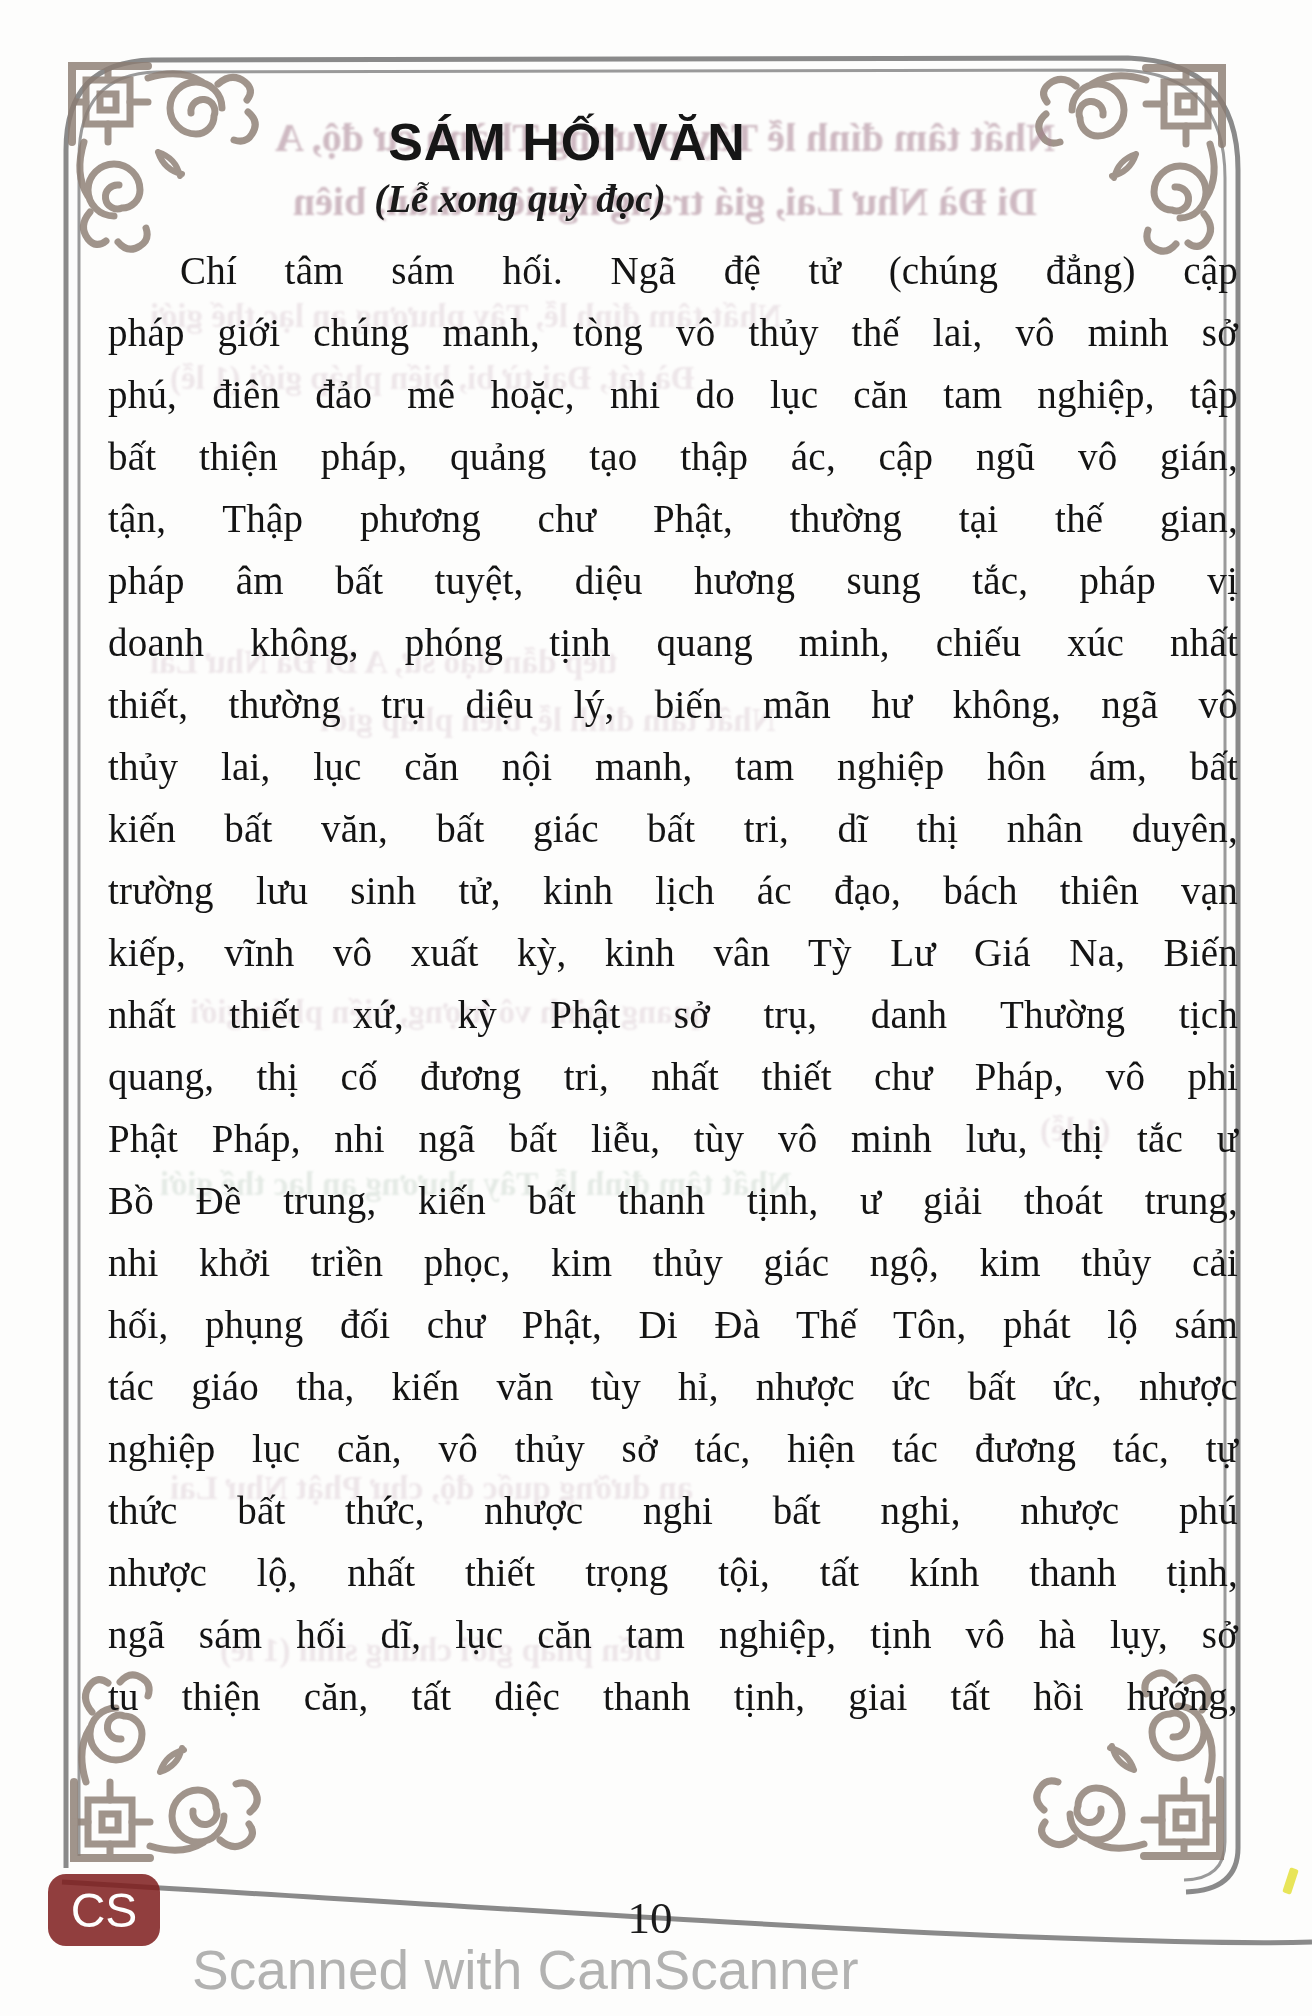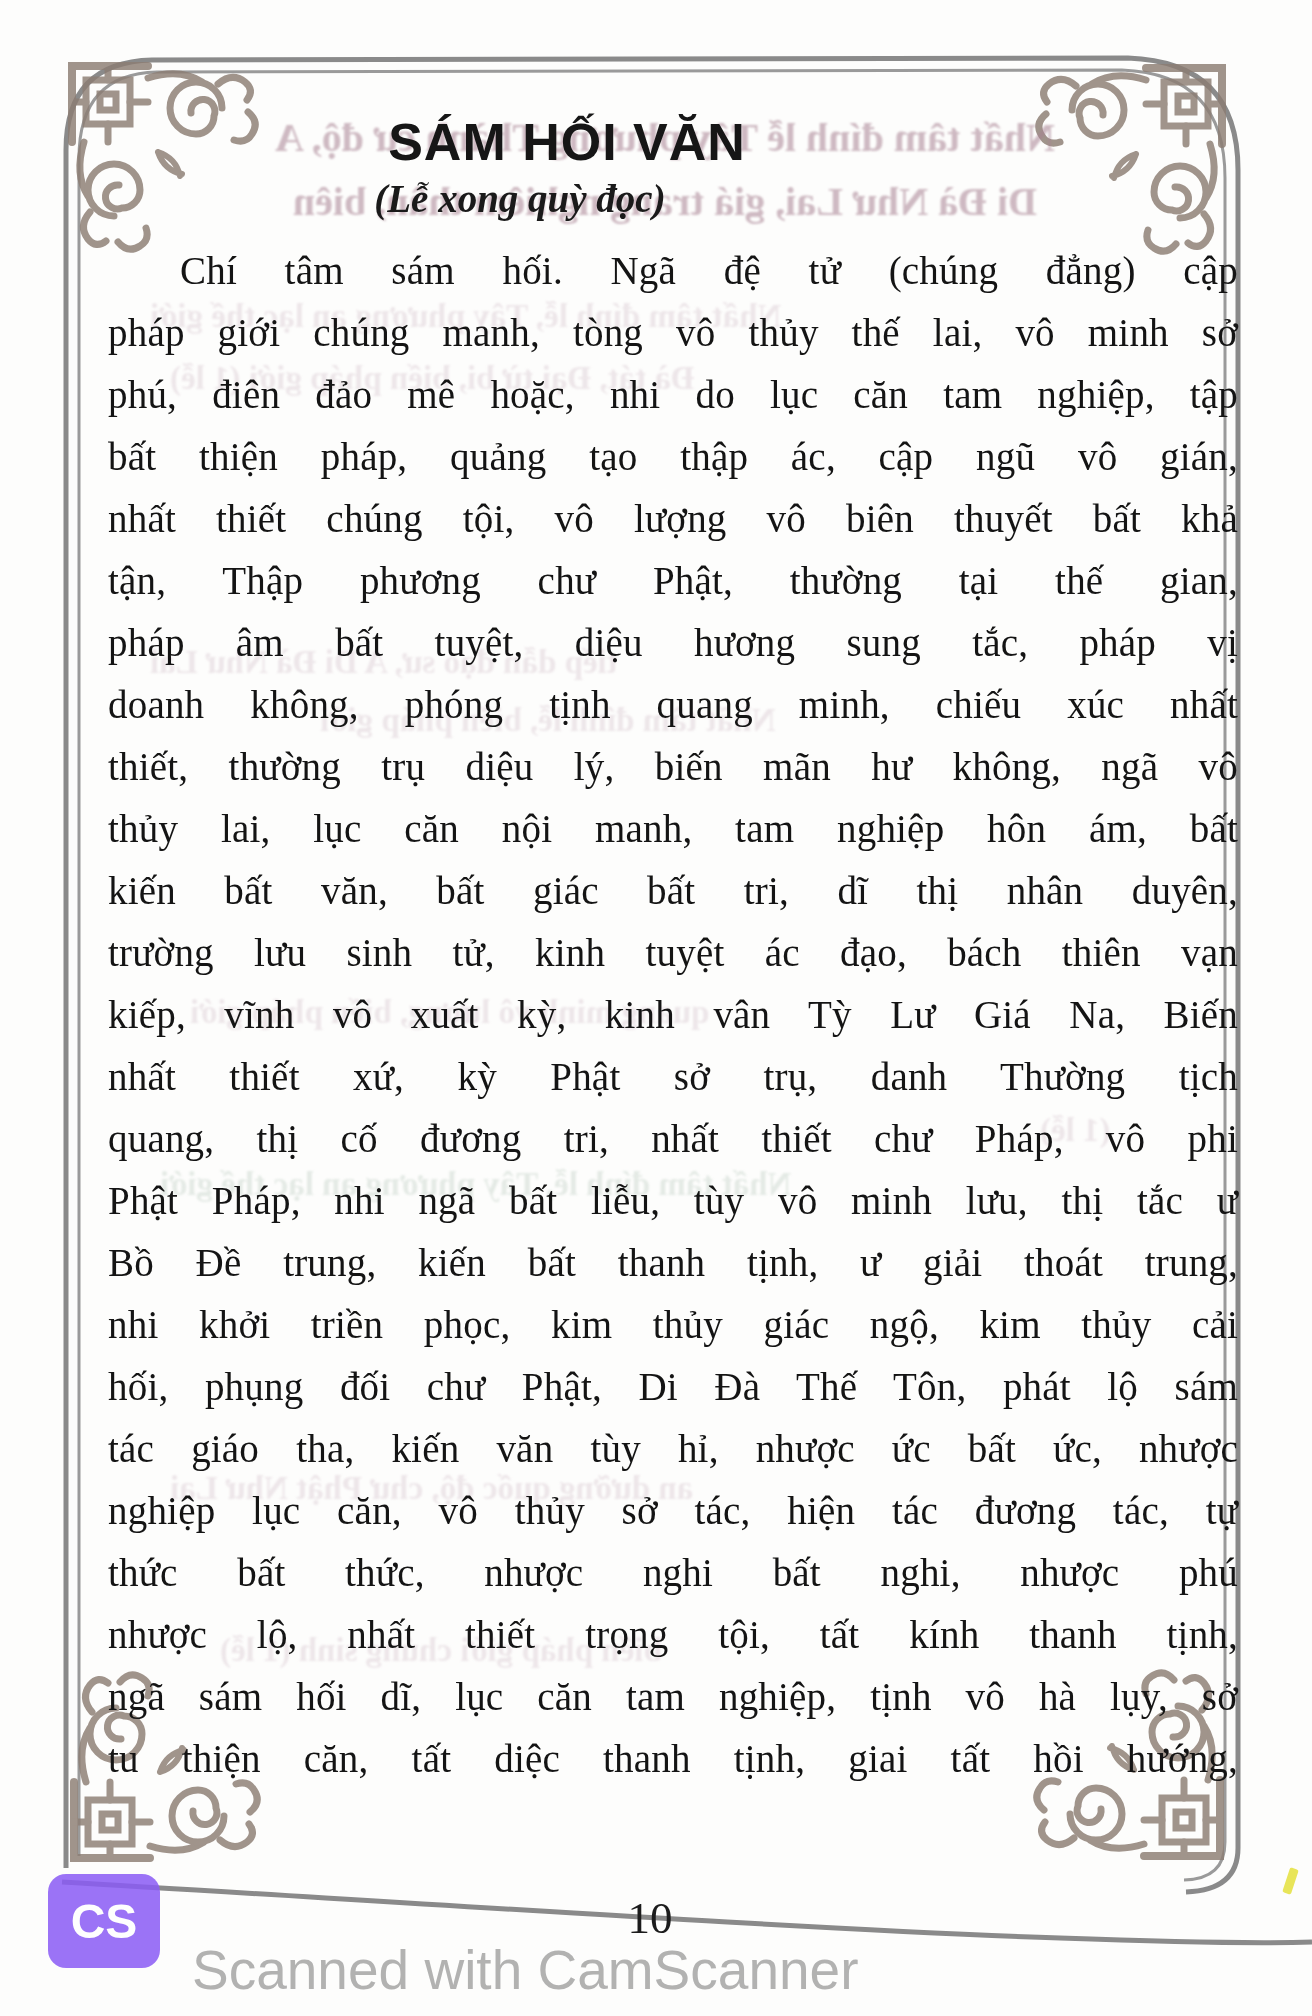--- a/index.html
+++ b/index.html
@@ -42,23 +42,23 @@
     text-align:justify;text-align-last:justify;text-justify:inter-word;
     white-space:nowrap;letter-spacing:.2px;
   }
   .bline.indent{padding-left:72px;}
   
   .pagenum{
     position:absolute;left:62px;top:1892px;width:1176px;z-index:4;
     text-align:center;font-size:45px;font-weight:400;color:#1c1c1c;
   }
   .wm-icon{
-    position:absolute;left:48px;top:1874px;width:112px;height:94px;z-index:4;
-    background:#8b5cf6;border-radius:18px;display:flex;align-items:center;justify-content:center;
-    font-family:"Liberation Sans","DejaVu Sans",sans-serif;font-weight:700;font-size:48px;color:#ffffff;
+    position:absolute;left:48px;top:1874px;width:112px;height:72px;z-index:4;
+    background:#7f1d1d;border-radius:18px;display:flex;align-items:center;justify-content:center;
+    font-family:"Liberation Sans","DejaVu Sans",sans-serif;font-weight:400;font-size:48px;color:#ffffff;
     opacity:.85;
   }
   .wm-text{
     position:absolute;left:192px;top:1898px;z-index:4;
     font-family:"Liberation Sans","DejaVu Sans",sans-serif;font-size:55px;font-weight:400;
     color:rgba(148,148,148,.72);white-space:nowrap;margin-top:40px;
   }
   .yellow-dash{
     position:absolute;left:1286px;top:1868px;width:9px;height:26px;z-index:4;
     background:#e4e03c;transform:rotate(18deg);opacity:.85;border-radius:2px;
@@ -119,28 +119,27 @@
 <div class="bleed faint" style="left:220px;top:1632px;">biến pháp giới chúng sinh (1 lễ)</div>
 
 <div class="title">SÁM HỐI VĂN</div>
 <div class="subtitle">(Lễ xong quỳ đọc)</div>
 
 <div class="bodytext">
   <div class="bline indent">Chí tâm sám hối. Ngã đệ tử (chúng đẳng) cập</div>
   <div class="bline">pháp giới chúng manh, tòng vô thủy thế lai, vô minh sở</div>
   <div class="bline">phú, điên đảo mê hoặc, nhi do lục căn tam nghiệp, tập</div>
   <div class="bline">bất thiện pháp, quảng tạo thập ác, cập ngũ vô gián,</div>
-  <div class="bline">nhất thiết chúng tội, vô lượng vô biên thuyết bất khả</div>
   <div class="bline">tận, Thập phương chư Phật, thường tại thế gian,</div>
   <div class="bline">pháp âm bất tuyệt, diệu hương sung tắc, pháp vị</div>
   <div class="bline">doanh không, phóng tịnh quang minh, chiếu xúc nhất</div>
   <div class="bline">thiết, thường trụ diệu lý, biến mãn hư không, ngã vô</div>
   <div class="bline">thủy lai, lục căn nội manh, tam nghiệp hôn ám, bất</div>
   <div class="bline">kiến bất văn, bất giác bất tri, dĩ thị nhân duyên,</div>
-  <div class="bline">trường lưu sinh tử, kinh tuyệt ác đạo, bách thiên vạn</div>
+  <div class="bline">trường lưu sinh tử, kinh lịch ác đạo, bách thiên vạn</div>
   <div class="bline">kiếp, vĩnh vô xuất kỳ, kinh vân Tỳ Lư Giá Na, Biến</div>
   <div class="bline">nhất thiết xứ, kỳ Phật sở trụ, danh Thường tịch</div>
   <div class="bline">quang, thị cố đương tri, nhất thiết chư Pháp, vô phi</div>
   <div class="bline">Phật Pháp, nhi ngã bất liễu, tùy vô minh lưu, thị tắc ư</div>
   <div class="bline">Bồ Đề trung, kiến bất thanh tịnh, ư giải thoát trung,</div>
   <div class="bline">nhi khởi triền phọc, kim thủy giác ngộ, kim thủy cải</div>
   <div class="bline">hối, phụng đối chư Phật, Di Đà Thế Tôn, phát lộ sám</div>
   <div class="bline">tác giáo tha, kiến văn tùy hỉ, nhược ức bất ức, nhược</div>
   <div class="bline">nghiệp lục căn, vô thủy sở tác, hiện tác đương tác, tự</div>
   <div class="bline">thức bất thức, nhược nghi bất nghi, nhược phú</div>

